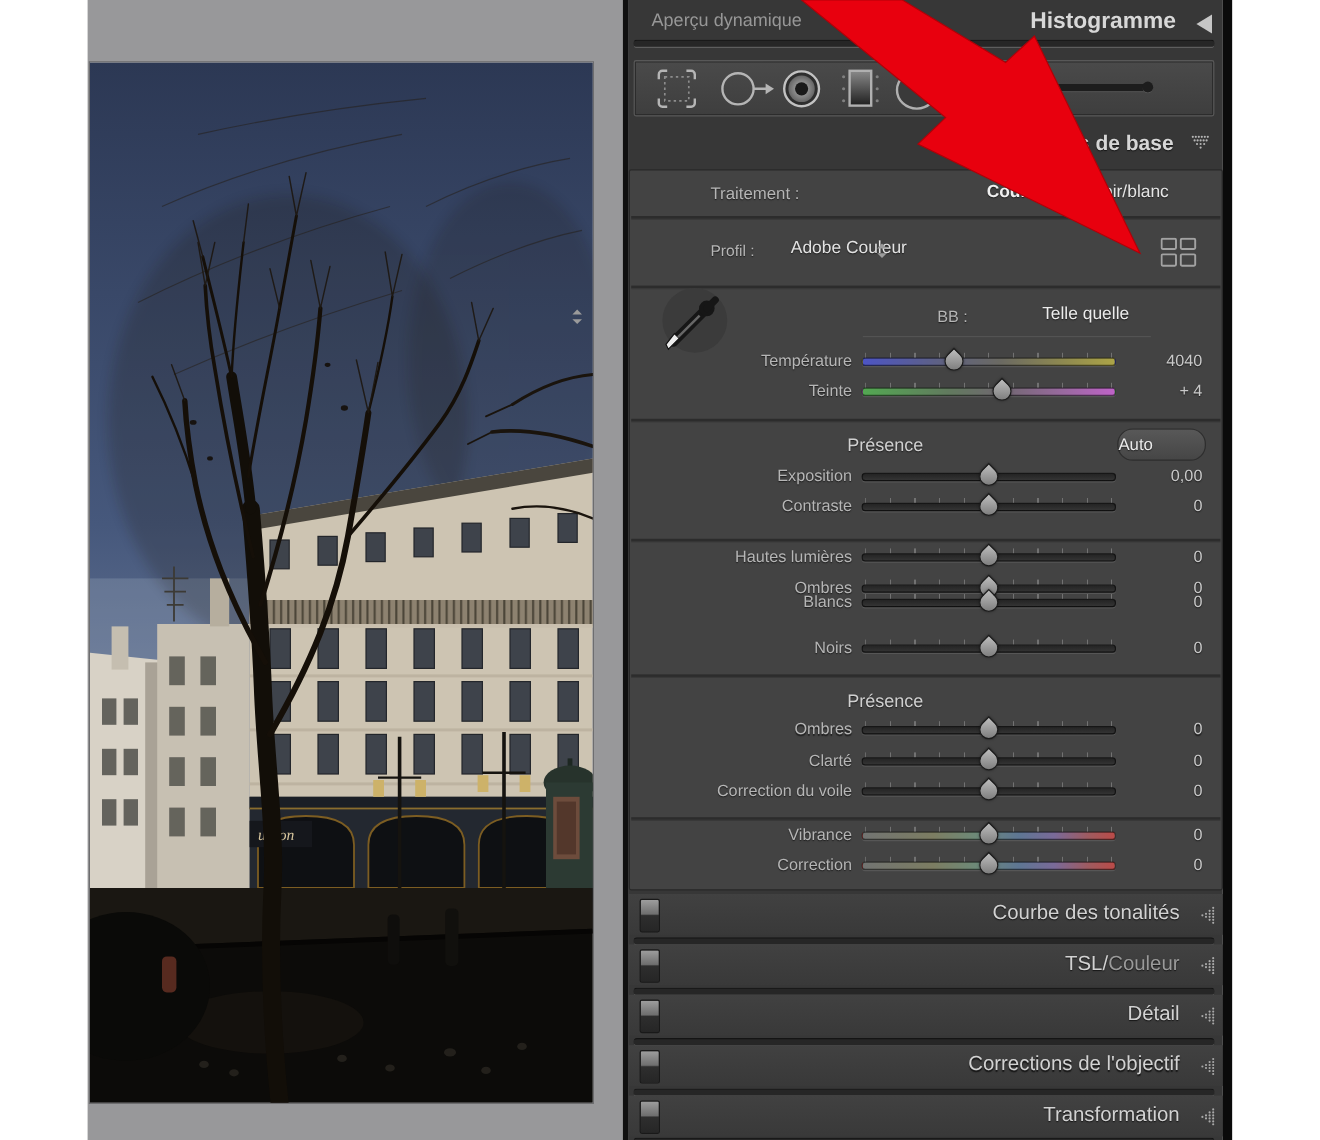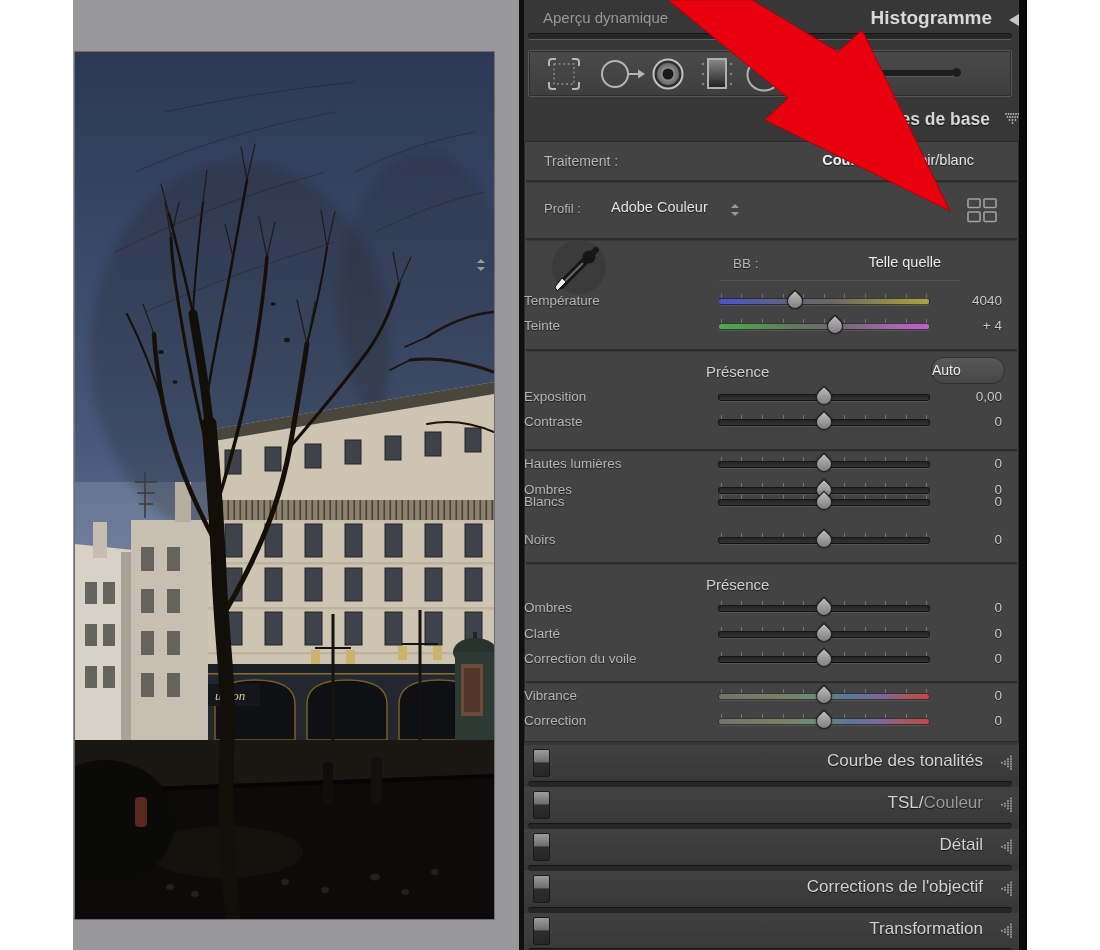--- a/index.html
+++ b/index.html
@@ -7,21 +7,21 @@
        font-family:"Liberation Sans",sans-serif;background:#ffffff;}
   .abs{position:absolute;}
   
   #white-strip{left:0;top:0;width:73px;height:950px;background:#ffffff;}
   #gray-field{left:73px;top:0;width:446px;height:950px;background:#98989a;}
   #photo-svg{left:75px;top:52px;width:419px;height:867px;box-shadow:0 0 0 1px rgba(0,0,0,.28);}
   #panel-left-border{left:519px;top:0;width:5px;height:950px;background:#101010;}
   #panel-right-border{left:1019px;top:0;width:8px;height:950px;background:#0a0a0a;}
   #white-right{left:1027px;top:0;width:73px;height:950px;background:#ffffff;}
   
-  #panel{left:524px;top:0;width:495px;height:950px;background:#373737;padding-left:12px;}
+  #panel{left:524px;top:0;width:495px;height:950px;background:#373737;}
   .ptext{color:#bdbdbd;text-shadow:0 1px 1px rgba(0,0,0,.65);}
   .groove{left:4px;width:484px;height:5px;background:#262626;border-top:1px solid #141414;
           border-bottom:1px solid #5d5d5d;border-radius:3px;}
   
   .hdr-left{left:19px;top:9px;font-size:15px;color:#979797;}
   .hdr-right{right:39px;top:7px;font-size:19px;color:#d8d8d8;font-weight:bold;}
   .tri-left{right:9px;top:12px;width:0;height:0;border-top:8px solid transparent;
             border-bottom:8px solid transparent;border-right:13px solid #c6c6c6;}
   
   #toolstrip{left:4px;top:50px;width:482px;height:45px;background:linear-gradient(#4a4a4a,#3e3e3e);
@@ -31,25 +31,25 @@
                 border-radius:3px;border-bottom:1px solid #5a5a5a;}
   #strip-slider .dot{position:absolute;right:-2px;top:-2px;width:9px;height:9px;border-radius:50%;
                 background:#1d1d1d;border-bottom:1px solid #5a5a5a;}
   
   .debase-title{right:41px;top:109px;font-size:17.5px;color:#d6d6d6;font-weight:bold;}
   .debase-flourish{right:9px;top:112px;}
   
   #mainbox{left:0px;top:141px;width:493px;height:599px;background:#434343;
            border:1px solid #282828;border-radius:2px;}
   .sep{left:1px;width:491px;height:2px;background:#2c2c2c;border-bottom:1px solid rgba(255,255,255,.06);}
-  .rowlabel{font-size:13.5px;color:#b6b6b6;text-shadow:0 1px 1px rgba(0,0,0,.6);}
+  .rowlabel{font-size:13.5px;color:#b6b6b6;text-shadow:0 1px 1px rgba(0,0,0,.6);margin-left:48px;}
   .bright{color:#efefef;}
   
   .srow{left:0;width:495px;height:24px;}
-  .slabel{position:absolute;left:0;top:4px;width:186px;font-size:13.5px;
+  .slabel{position:absolute;left:0;top:4px;width:186px;text-align:right;font-size:13.5px;
           color:#b6b6b6;text-shadow:0 1px 1px rgba(0,0,0,.6);white-space:nowrap;}
   .track{position:absolute;left:194px;top:9px;width:210px;height:5px;border-radius:3px;
          background:linear-gradient(#242424,#343434);border:1px solid rgba(0,0,0,.55);
          box-shadow:0 1px 0 rgba(255,255,255,.10);}
   .ticks{position:absolute;left:2px;right:2px;top:-5px;height:4px;
          background:repeating-linear-gradient(90deg,rgba(255,255,255,.25) 0 1px,transparent 1px 20.5px);}
   .thumb{position:absolute;top:-6px;width:14px;height:14px;transform:rotate(45deg);
          border-radius:0 50% 50% 50%;background:linear-gradient(135deg,#bdbdbd,#747474);
          border:1px solid #1c1c1c;box-shadow:0 0 2px rgba(0,0,0,.5);}
   .track-temp{background:linear-gradient(90deg,#4d55c4 0%,#5e6184 30%,#6b6a62 55%,#8f8a50 80%,#aca447 100%);}

